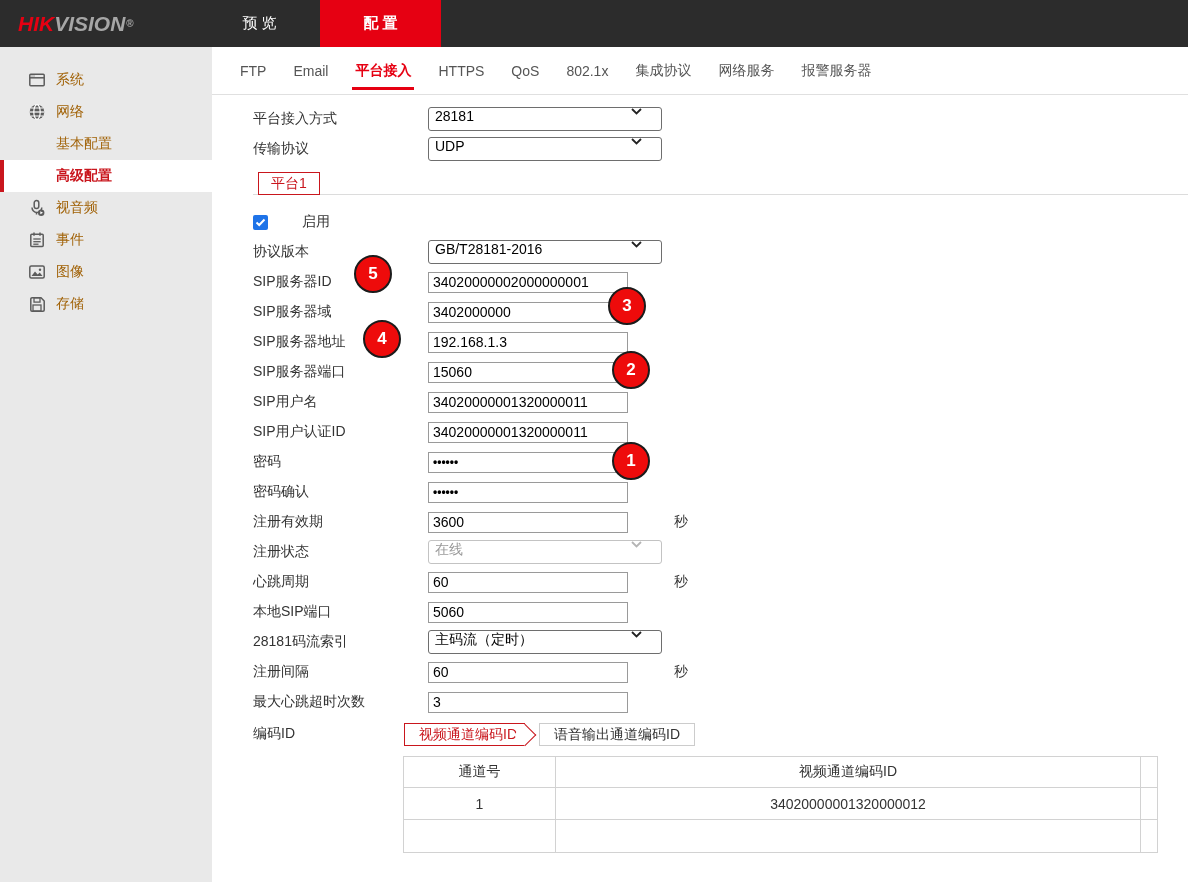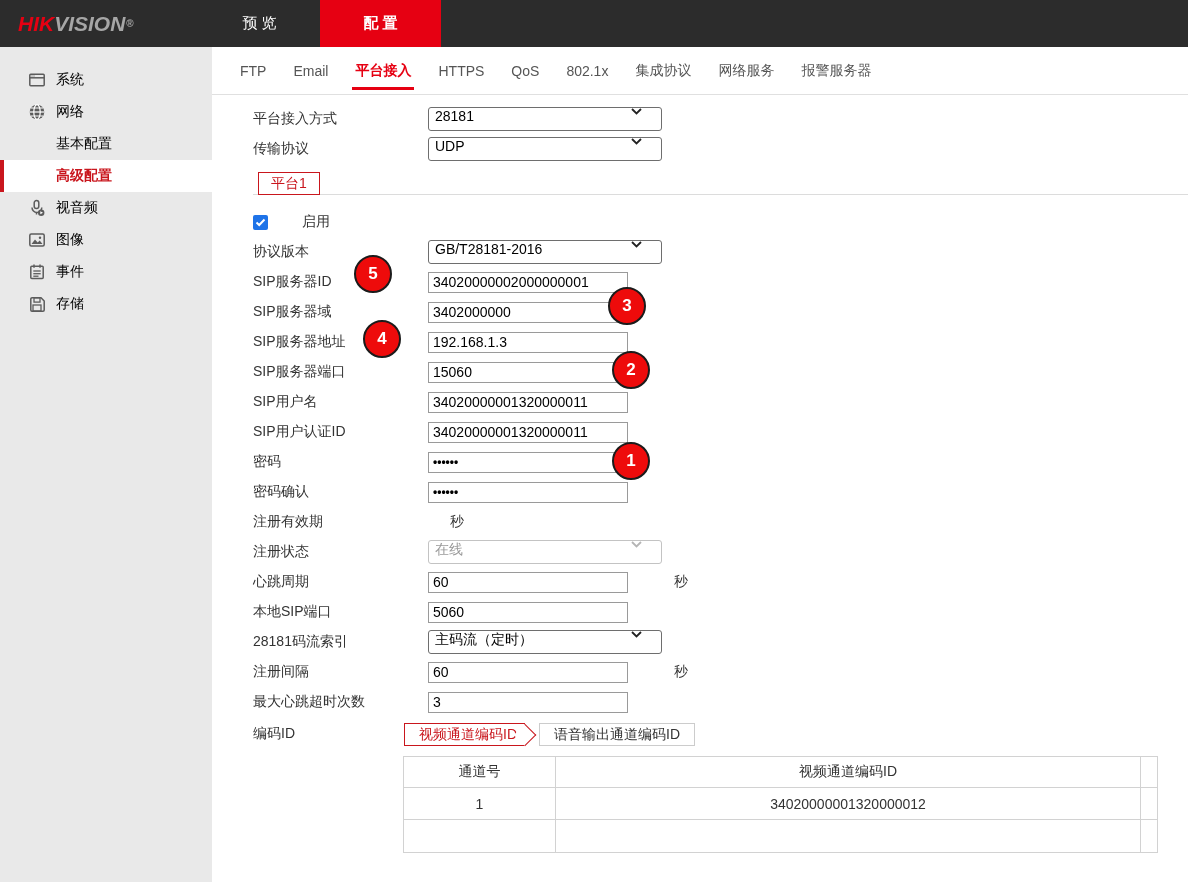--- a/index.html
+++ b/index.html
@@ -13,21 +13,21 @@
   .logo .vision { color:#a6a6a6; }
   .logo .reg { color:#a6a6a6; font-size:10px; vertical-align:super; font-style:normal; margin-left:1px; }
   .nav-tab { display:flex; align-items:center; justify-content:center;
              color:#fff; font-size:15px; cursor:pointer; }
   .nav-tab.preview { width:95px; }
   .nav-tab.config { width:121px; margin-left:13px; background:#e60012; font-weight:bold; }
   
   .layout { display:flex; height:835px; }
   .sidebar { width:212px; background:#e9e9e9; padding-top:17px; flex:none; }
   .side-item { height:32px; display:flex; align-items:center; padding-left:28px;
-               font-size:14px; color:#000000; cursor:pointer; }
+               font-size:14px; color:#a16207; cursor:pointer; }
   .side-item .sicon { width:18px; height:18px; margin-right:10px; display:flex;
                       align-items:center; justify-content:center; }
   .side-item.child { padding-left:56px; }
   .side-item.selected { background:#fff; border-left:4px solid #c9161d;
                         padding-left:52px; color:#c9161d; font-weight:bold; }
   .main { flex:1; display:flex; flex-direction:column; background:#fff;border-radius:16px; }
   
   .tabbar { height:48px; display:flex; align-items:stretch; gap:27px; padding-left:28px;
             border-bottom:1px solid #e0e0e0; font-size:14px; color:#555; flex:none; }
   .tb-tab { display:flex; align-items:center; position:relative; cursor:pointer; white-space:nowrap; }
@@ -137,39 +137,39 @@
             <line x1="8.5" y1="13.4" x2="8.5" y2="15.5" stroke="#5c5c5c" stroke-width="1.5"></line>
             <circle cx="13.2" cy="13.8" r="3.2" fill="#5c5c5c"></circle>
             <path d="M12.3 12.3 L15 13.8 L12.3 15.3 Z" fill="#fff"></path>
           </svg>
       </span>
       <span>视音频</span>
     </div>
     <div class="side-item">
       <span class="sicon">
         <svg width="18" height="18" viewBox="0 0 18 18">
-            <rect x="1.8" y="3" width="14.4" height="12" rx="1.5" fill="none" stroke="#5c5c5c" stroke-width="1.5"></rect>
-            <circle cx="12" cy="6.7" r="1.2" fill="#5c5c5c"></circle>
-            <path d="M3.5 13 L7 8.5 L9.7 11.5 L11.7 9.5 L14.5 13 Z" fill="#5c5c5c"></path>
-          </svg>
-      </span>
-      <span>图像</span>
-    </div>
-    <div class="side-item">
-      <span class="sicon">
-        <svg width="18" height="18" viewBox="0 0 18 18">
             <rect x="2.8" y="3.2" width="12.4" height="12.3" rx="1" fill="none" stroke="#5c5c5c" stroke-width="1.5"></rect>
             <line x1="6" y1="1.5" x2="6" y2="4.8" stroke="#5c5c5c" stroke-width="1.5"></line>
             <line x1="12" y1="1.5" x2="12" y2="4.8" stroke="#5c5c5c" stroke-width="1.5"></line>
             <line x1="5.3" y1="8" x2="12.7" y2="8" stroke="#5c5c5c" stroke-width="1.3"></line>
             <line x1="5.3" y1="10.7" x2="12.7" y2="10.7" stroke="#5c5c5c" stroke-width="1.3"></line>
             <line x1="5.3" y1="13.2" x2="10.5" y2="13.2" stroke="#5c5c5c" stroke-width="1.3"></line>
           </svg>
       </span>
       <span>事件</span>
+    </div>
+    <div class="side-item">
+      <span class="sicon">
+        <svg width="18" height="18" viewBox="0 0 18 18">
+            <rect x="1.8" y="3" width="14.4" height="12" rx="1.5" fill="none" stroke="#5c5c5c" stroke-width="1.5"></rect>
+            <circle cx="12" cy="6.7" r="1.2" fill="#5c5c5c"></circle>
+            <path d="M3.5 13 L7 8.5 L9.7 11.5 L11.7 9.5 L14.5 13 Z" fill="#5c5c5c"></path>
+          </svg>
+      </span>
+      <span>图像</span>
     </div>
     <div class="side-item">
       <span class="sicon">
         <svg width="18" height="18" viewBox="0 0 18 18">
             <path d="M2.8 4 a1.2 1.2 0 0 1 1.2 -1.2 h9 l3.2 3.2 v9 a1.2 1.2 0 0 1 -1.2 1.2 h-11 a1.2 1.2 0 0 1 -1.2 -1.2 Z" fill="none" stroke="#5c5c5c" stroke-width="1.5"></path>
             <rect x="6" y="2.8" width="6" height="4.3" fill="none" stroke="#5c5c5c" stroke-width="1.3"></rect>
             <rect x="5" y="10" width="8" height="6" fill="none" stroke="#5c5c5c" stroke-width="1.3"></rect>
           </svg>
       </span>
       <span>存储</span>
@@ -276,20 +276,21 @@
         <span class="badge b1">1</span>
       </div>
 
       <div class="frow">
         <label>密码确认</label>
         <input class="txt pwd" value="••••••" style="">
       </div>
 
       <div class="frow">
         <label>注册有效期</label>
+        <input class="txt" value="3600" style="">
         <span class="suffix">秒</span>
       </div>
 
       <div class="frow">
         <label>注册状态</label>
         <div class="sel disabled">
           <span>在线</span>
           <svg class="chev" width="11" height="7" viewBox="0 0 11 7">
               <polyline points="1,1 5.5,5.5 10,1" fill="none" stroke="#b5b5b5" stroke-width="1.8"></polyline>
             </svg>

